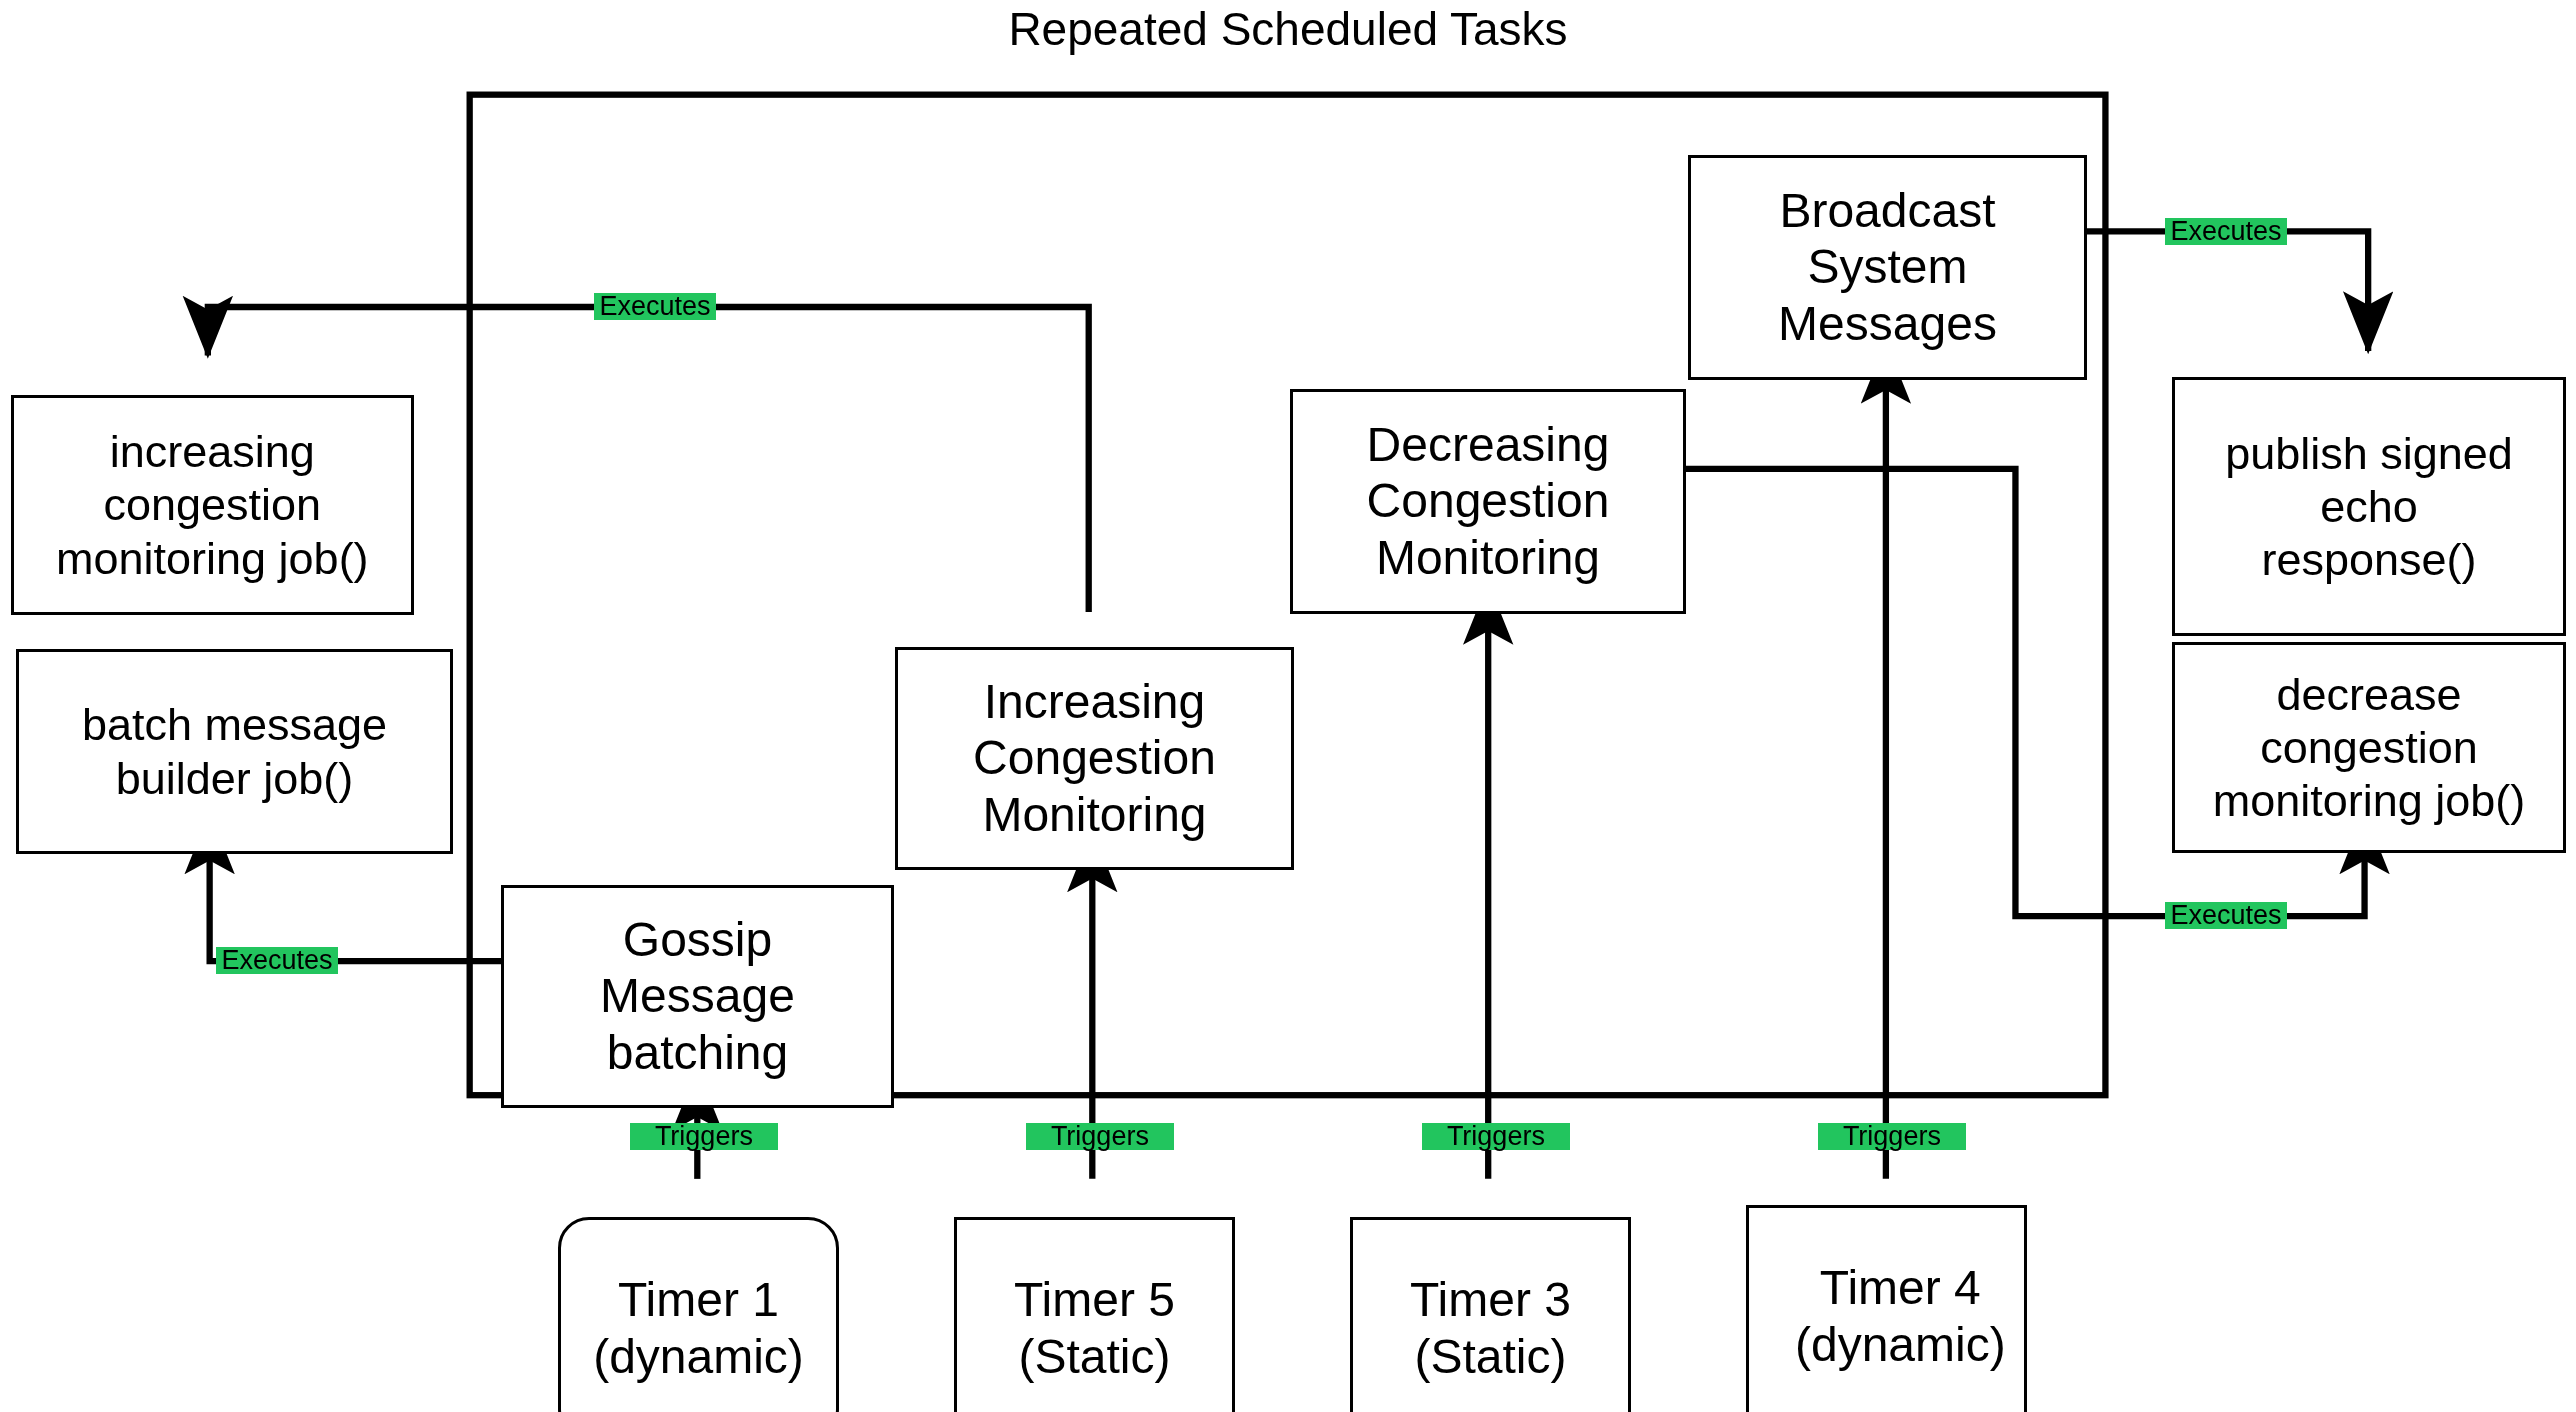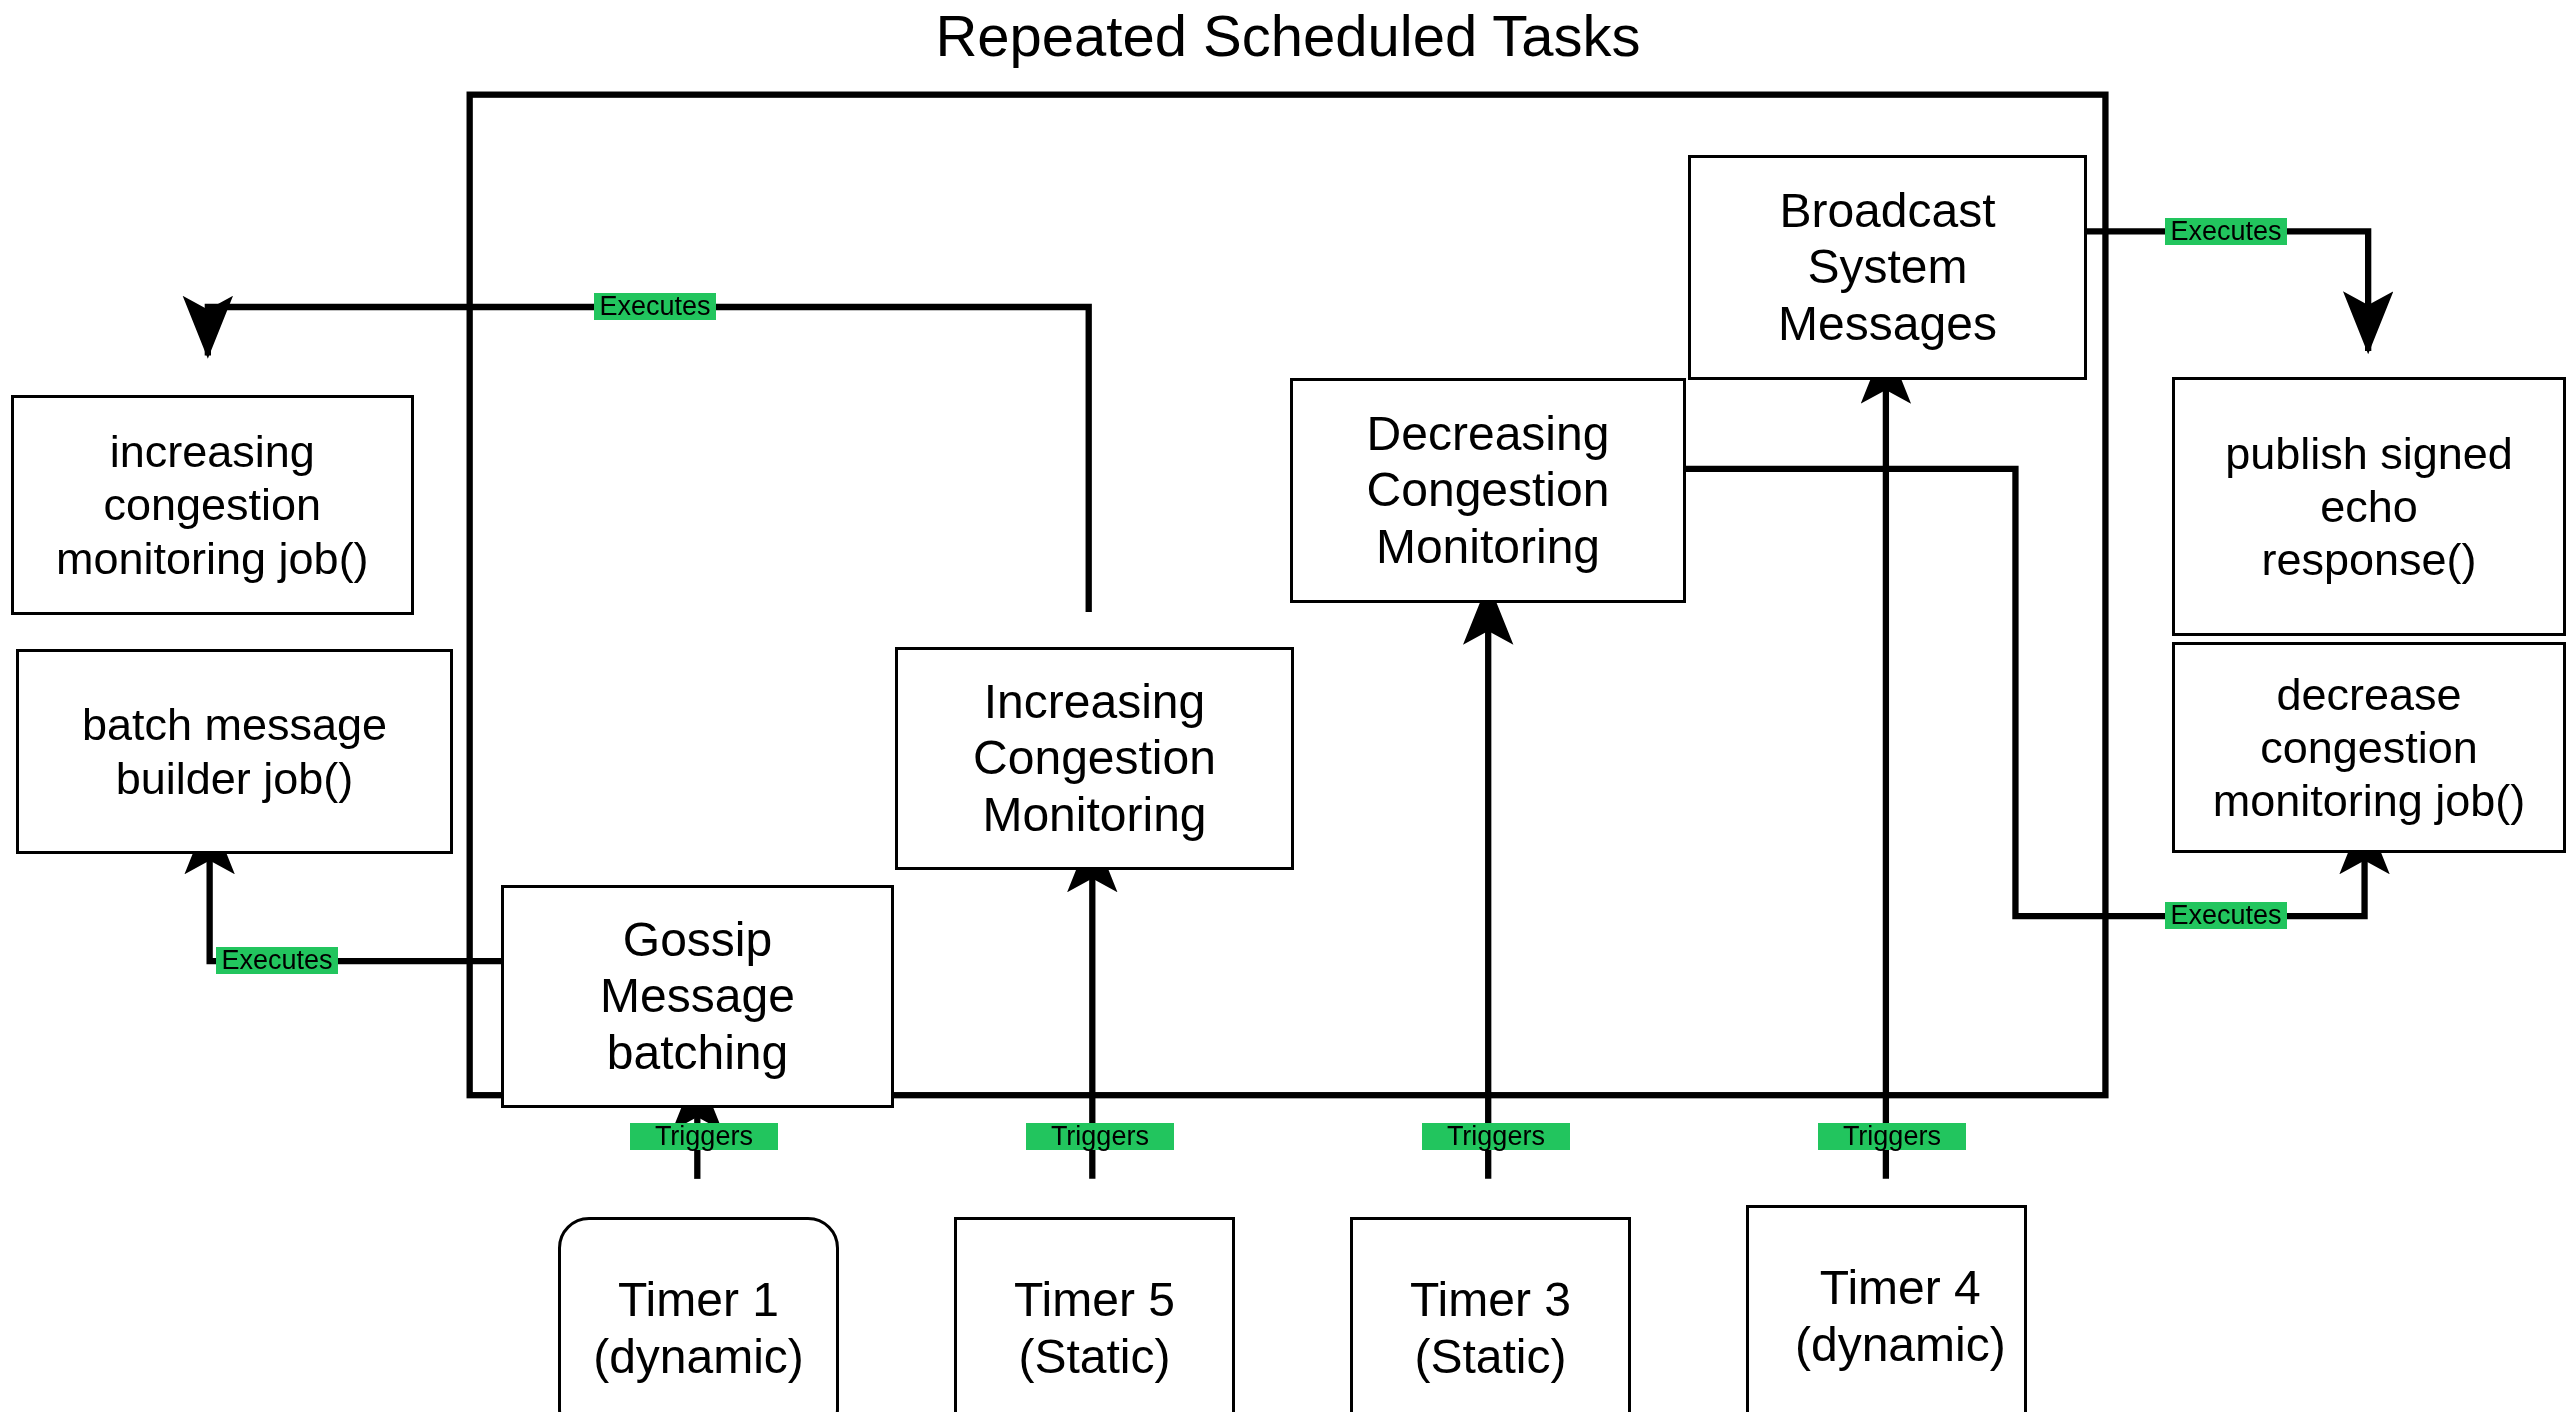--- a/index.html
+++ b/index.html
@@ -48,21 +48,21 @@
     padding: 0 5.4px;
     white-space: nowrap;
     text-align: center;
   }
   #page-title {
     position: absolute;
     left: 0;
     top: 3.6px;
     width: 2576px;
     text-align: center;
-    font-size: 58px;
+    font-size: 46px;
     color: #000000;
     line-height: 1.1;
   }
 </style>
 </head>
 <body>
 
 <div id="canvas">
 
   <div id="page-title">Repeated Scheduled Tasks</div>
@@ -101,21 +101,21 @@
 builder job()</div>
 
   <div class="node-box fs-lg" style="left:501px; top:848px; width:393px; height:223px;">Gossip
 Message
 batching</div>
 
   <div class="node-box fs-lg" style="left:895px; top:610px; width:399px; height:223px;">Increasing
 Congestion
 Monitoring</div>
 
-  <div class="node-box fs-lg" style="left:1290px; top:341px; width:396px; height:225px;">Decreasing
+  <div class="node-box fs-lg" style="left:1290px; top:352px; width:396px; height:225px;">Decreasing
 Congestion
 Monitoring</div>
 
   <div class="node-box fs-lg" style="left:1688px; top:118px; width:399px; height:225px;">Broadcast
 System
 Messages</div>
 
   <div class="node-box fs-md" style="left:2172px; top:340px; width:394px; height:259px;">publish signed
 echo
 response()</div>

